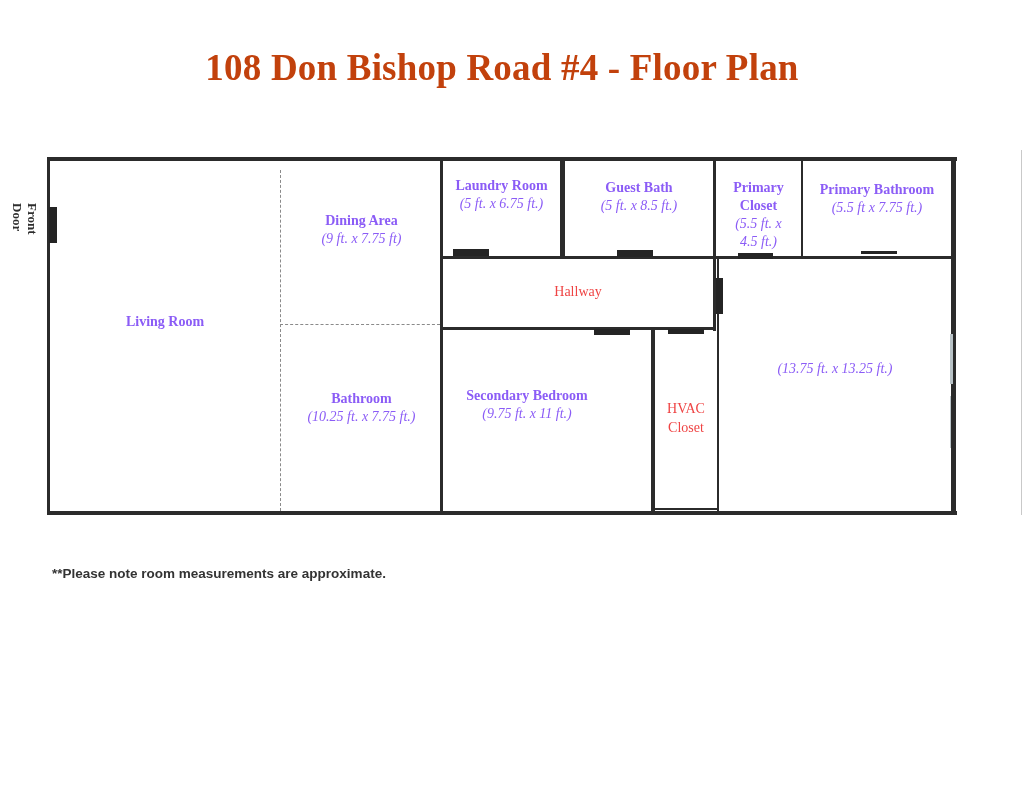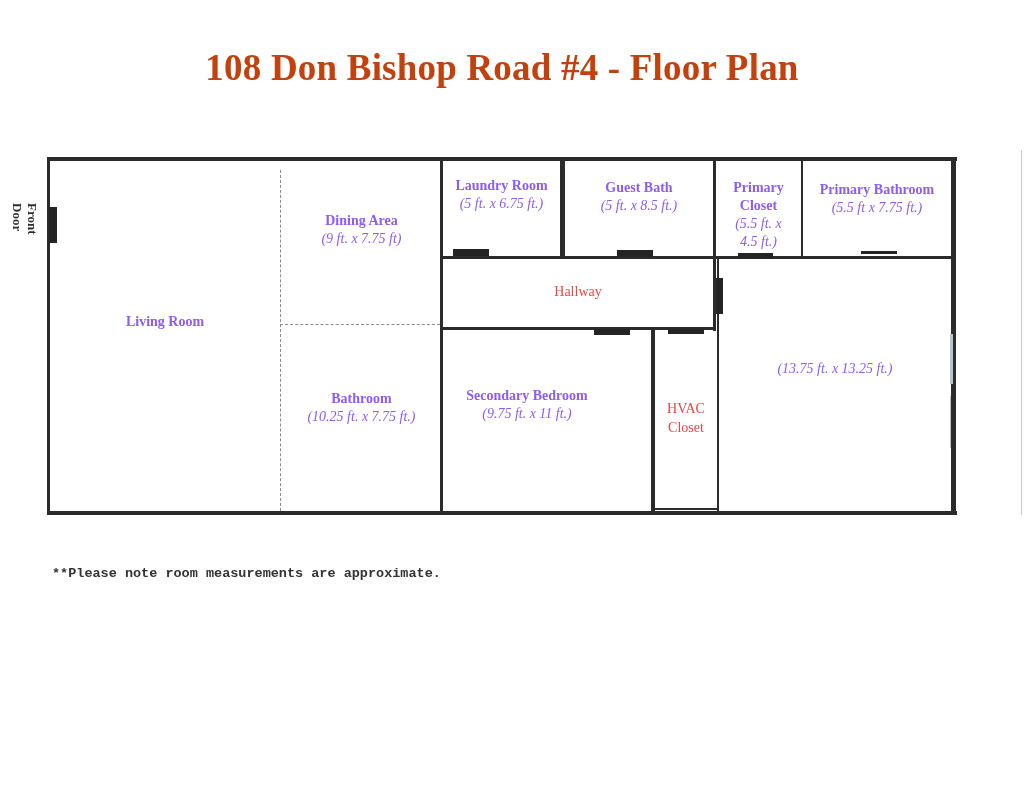--- a/index.html
+++ b/index.html
@@ -21,21 +21,21 @@
   .rname { font-family: "Liberation Serif", "DejaVu Serif", serif; font-weight: bold; font-size: 14px; color: #8b5cf6; line-height: 18px; }
   .rdim { font-family: "Liberation Serif", "DejaVu Serif", serif; font-size: 14px; color: #8b5cf6; line-height: 18px; font-style: italic; }
   .rplain { font-family: "Liberation Serif", "DejaVu Serif", serif; font-size: 14px; color: #ef4444; line-height: 19px; }
   .front-door-label {
     position: absolute; left: 6px; top: 203px; width: 34px; height: 40px;
     font-family: "Liberation Serif", "DejaVu Serif", serif; font-weight: bold; font-size: 13px; color: #2e2e2e;
     writing-mode: vertical-rl; line-height: 15px; text-align: left;
   }
   .note {
     position: absolute; left: 52px; top: 566px;
-    font-family: Liberation Mono, monospace; font-weight: bold; font-size: 13.5px; color: #333;
+    font-family: Liberation Sans, sans-serif; font-weight: bold; font-size: 13.5px; color: #333;
   }
   .edge-line { position: absolute; background: #c9c9c9; }
 </style>
 </head>
 <body>
 
 <div class="title">108 Don Bishop Road #4 - Floor Plan</div>
 
 <div>
 

